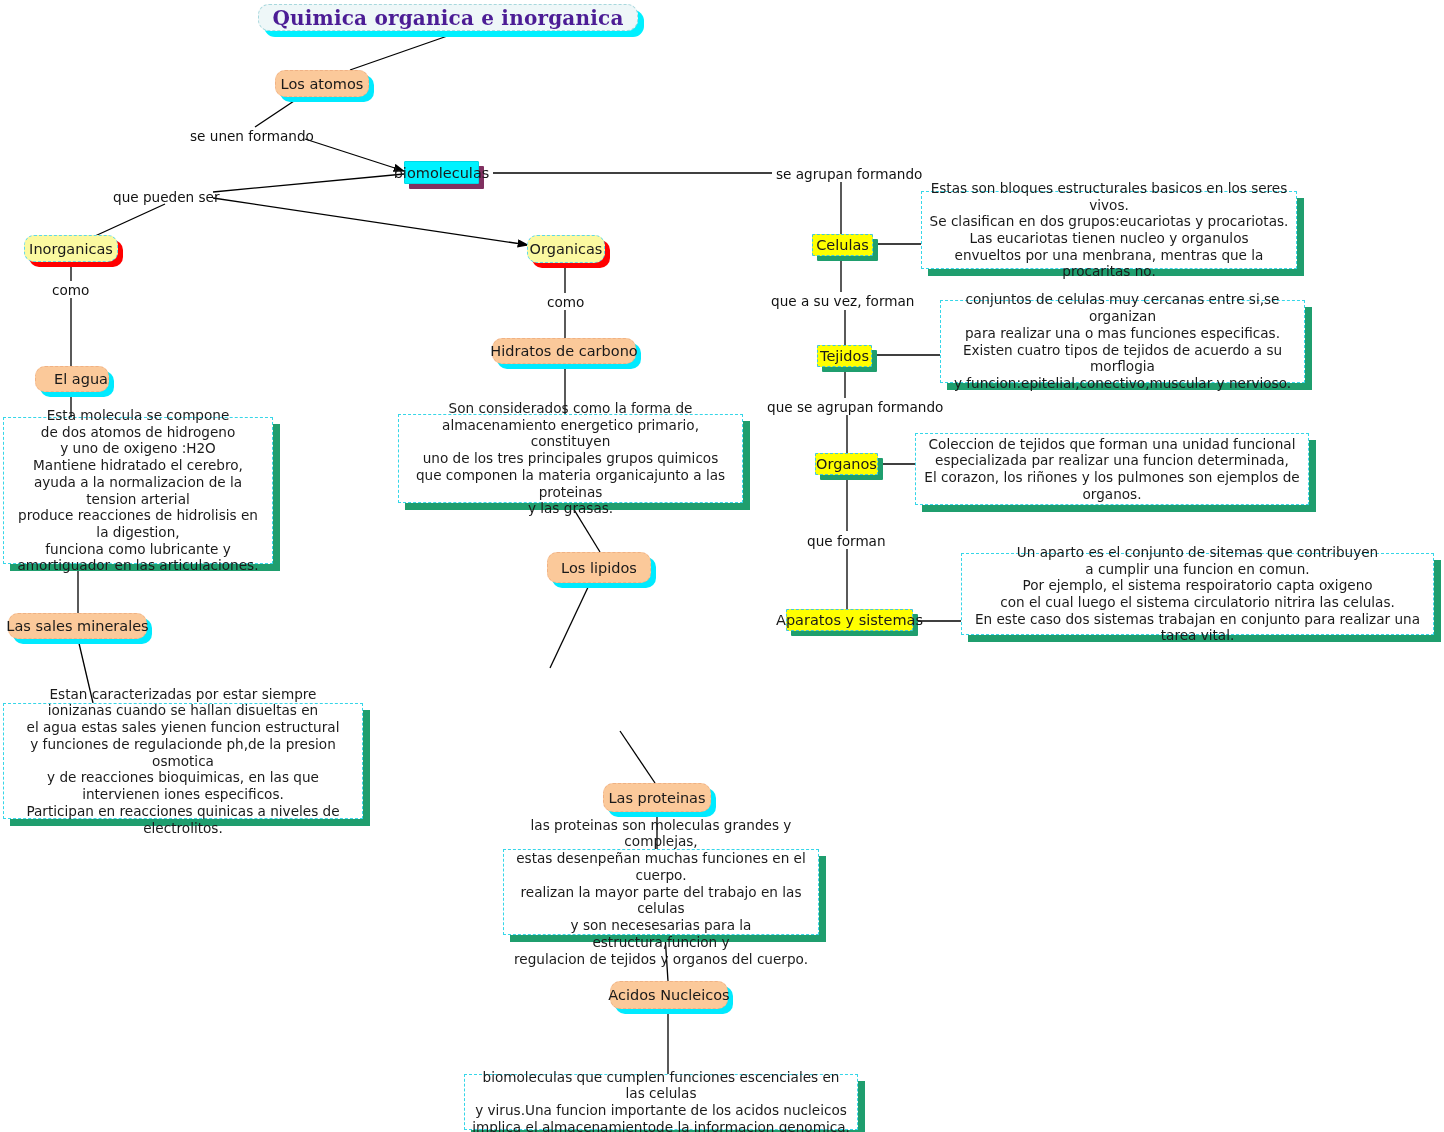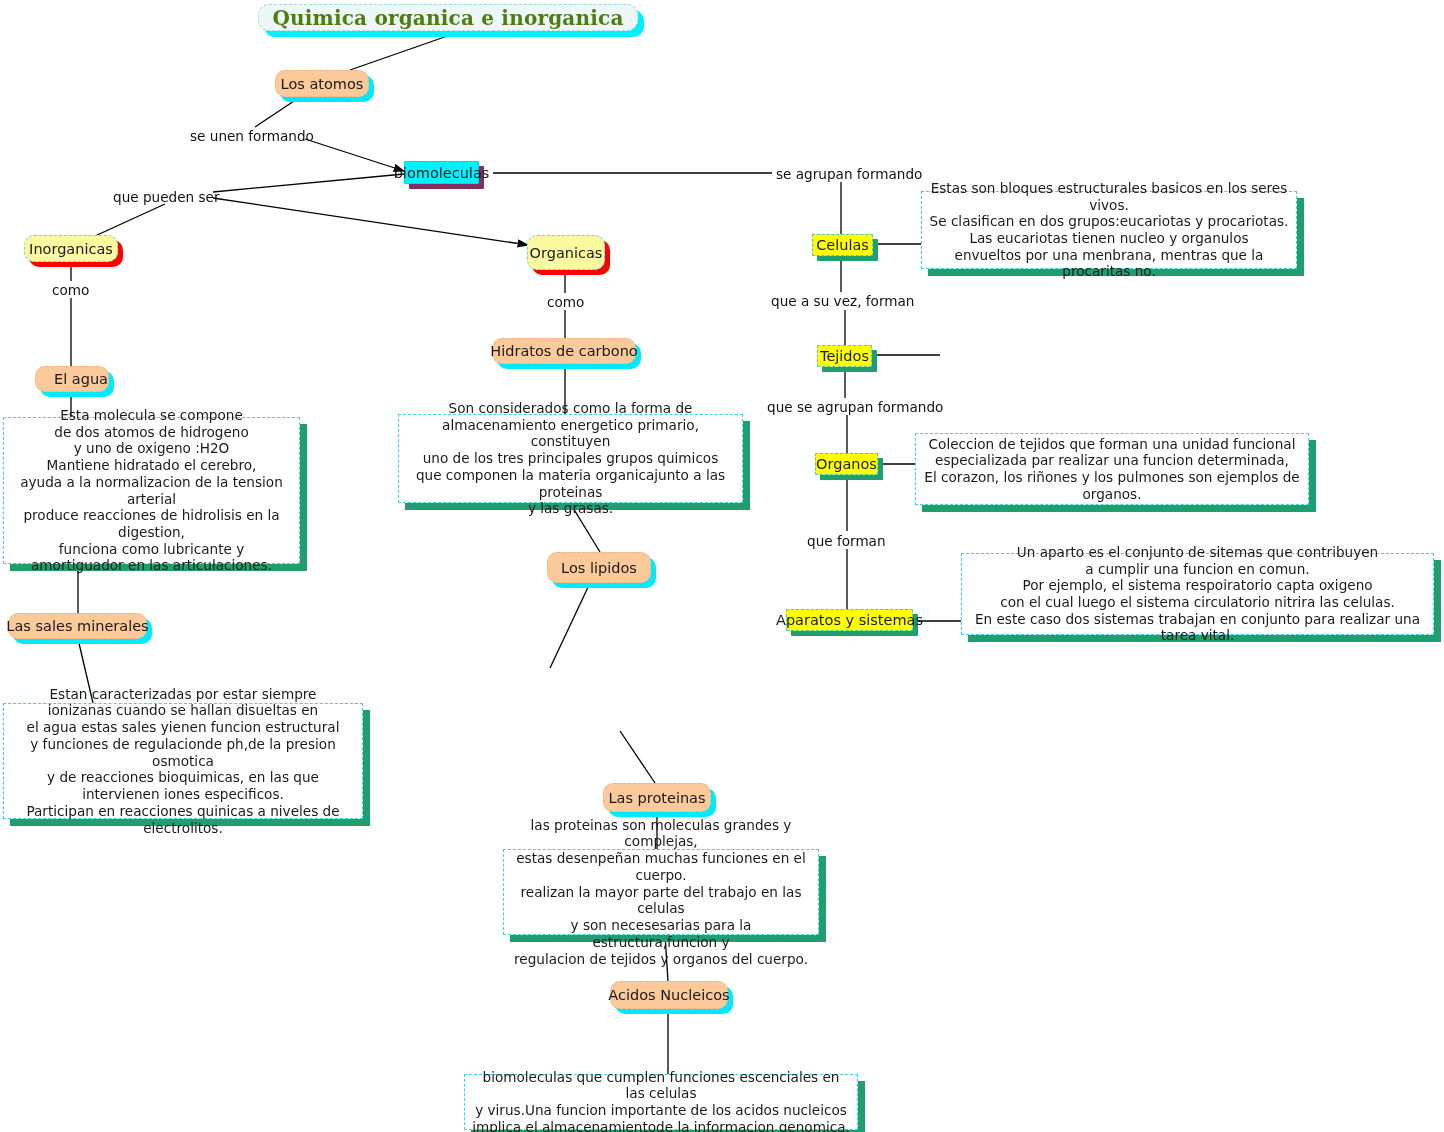--- a/index.html
+++ b/index.html
@@ -27,21 +27,21 @@
   .title-node {
     position: absolute;
     box-sizing: border-box;
     background: #eef7f8;
     border: 1px dashed #a8d8dd;
     border-radius: 11px;
     box-shadow: 6px 6px 0 0 #00f0ff;
     font-family: "DejaVu Serif", serif;
     font-weight: bold;
     font-size: 20px;
-    color: #4d7c0f;
+    color: #4c1d95;
     display: flex;
     align-items: center;
     justify-content: center;
     letter-spacing: 0.2px;
     white-space: nowrap;
     z-index: 5;
   }
 
   
   .node {
@@ -192,21 +192,21 @@
   </svg>
 
   <div class="title-node" style="left:258px; top:4px; width:380px; height:27px;">Quimica organica e inorganica</div>
 
   <div class="node orange" style="left:275px; top:70px; width:94px; height:27px;">Los atomos</div>
 
   <div class="node cyan-purple" style="left:404px; top:161px; width:75px; height:23px;">biomoleculas</div>
 
   <div class="node yellow-red" style="left:24px; top:235px; width:94px; height:27px;">Inorganicas</div>
 
-  <div class="node yellow-red" style="left:527px; top:235px; width:78px; height:35px;">Organicas</div>
+  <div class="node yellow-red" style="left:527px; top:235px; width:78px; height:28px;">Organicas</div>
 
   <div class="node orange" style="left:35px; top:366px; width:74px; height:26px;padding-left:18px;">El agua</div>
 
   <div class="node orange" style="left:8px; top:613px; width:139px; height:26px;">Las sales minerales</div>
 
   <div class="node orange" style="left:492px; top:338px; width:144px; height:26px;">Hidratos de carbono</div>
 
   <div class="node orange" style="left:547px; top:552px; width:104px; height:31px;">Los lipidos</div>
 
   <div class="node orange" style="left:603px; top:783px; width:108px; height:29px;">Las proteinas</div>
@@ -230,21 +230,21 @@
   <div class="linklabel" style="left:547px; top:294px;">como</div>
 
   <div class="linklabel" style="left:776px; top:166px;">se agrupan formando</div>
 
   <div class="linklabel" style="left:771px; top:293px;">que a su vez, forman</div>
 
   <div class="linklabel" style="left:767px; top:399px;">que se agrupan formando</div>
 
   <div class="linklabel" style="left:807px; top:533px;">que forman</div>
 
-  <div class="descbox" style="left:3px; top:417px; width:297px; height:147px;">
+  <div class="descbox" style="left:3px; top:417px; width:270px; height:147px;">
     <span>Esta molecula se compone
 de dos atomos de hidrogeno
 y uno de oxigeno :H2O
 Mantiene hidratado el cerebro,
 ayuda a la normalizacion de la tension arterial
 produce reacciones de hidrolisis en la digestion,
 funciona como lubricante y
 amortiguador en las articulaciones.</span>
   </div>
 
@@ -281,20 +281,26 @@
 Las eucariotas tienen nucleo y organulos
 envueltos por una menbrana, mentras que la procaritas no.</span>
   </div>
 
   <div class="descbox" style="left:464px; top:1074px; width:394px; height:56px;">
     <span>biomoleculas que cumplen funciones escenciales en las celulas
 y virus.Una funcion importante de los acidos nucleicos
 implica el almacenamientode la informacion genomica.</span>
   </div>
 
+  <div class="descbox" style="left:940px; top:300px; width:365px; height:83px;">
+    <span>conjuntos de celulas muy cercanas entre si,se organizan
+para realizar una o mas funciones especificas.
+Existen cuatro tipos de tejidos de acuerdo a su morflogia
+y funcion:epitelial,conectivo,muscular y nervioso.</span>
+  </div>
 
   <div class="descbox" style="left:915px; top:433px; width:394px; height:72px;">
     <span>Coleccion de tejidos que forman una unidad funcional
 especializada par realizar una funcion determinada,
 El corazon, los riñones y los pulmones son ejemplos de organos.</span>
   </div>
 
   <div class="descbox" style="left:961px; top:553px; width:473px; height:82px;">
     <span>Un aparto es el conjunto de sitemas que contribuyen
 a cumplir una funcion en comun.

